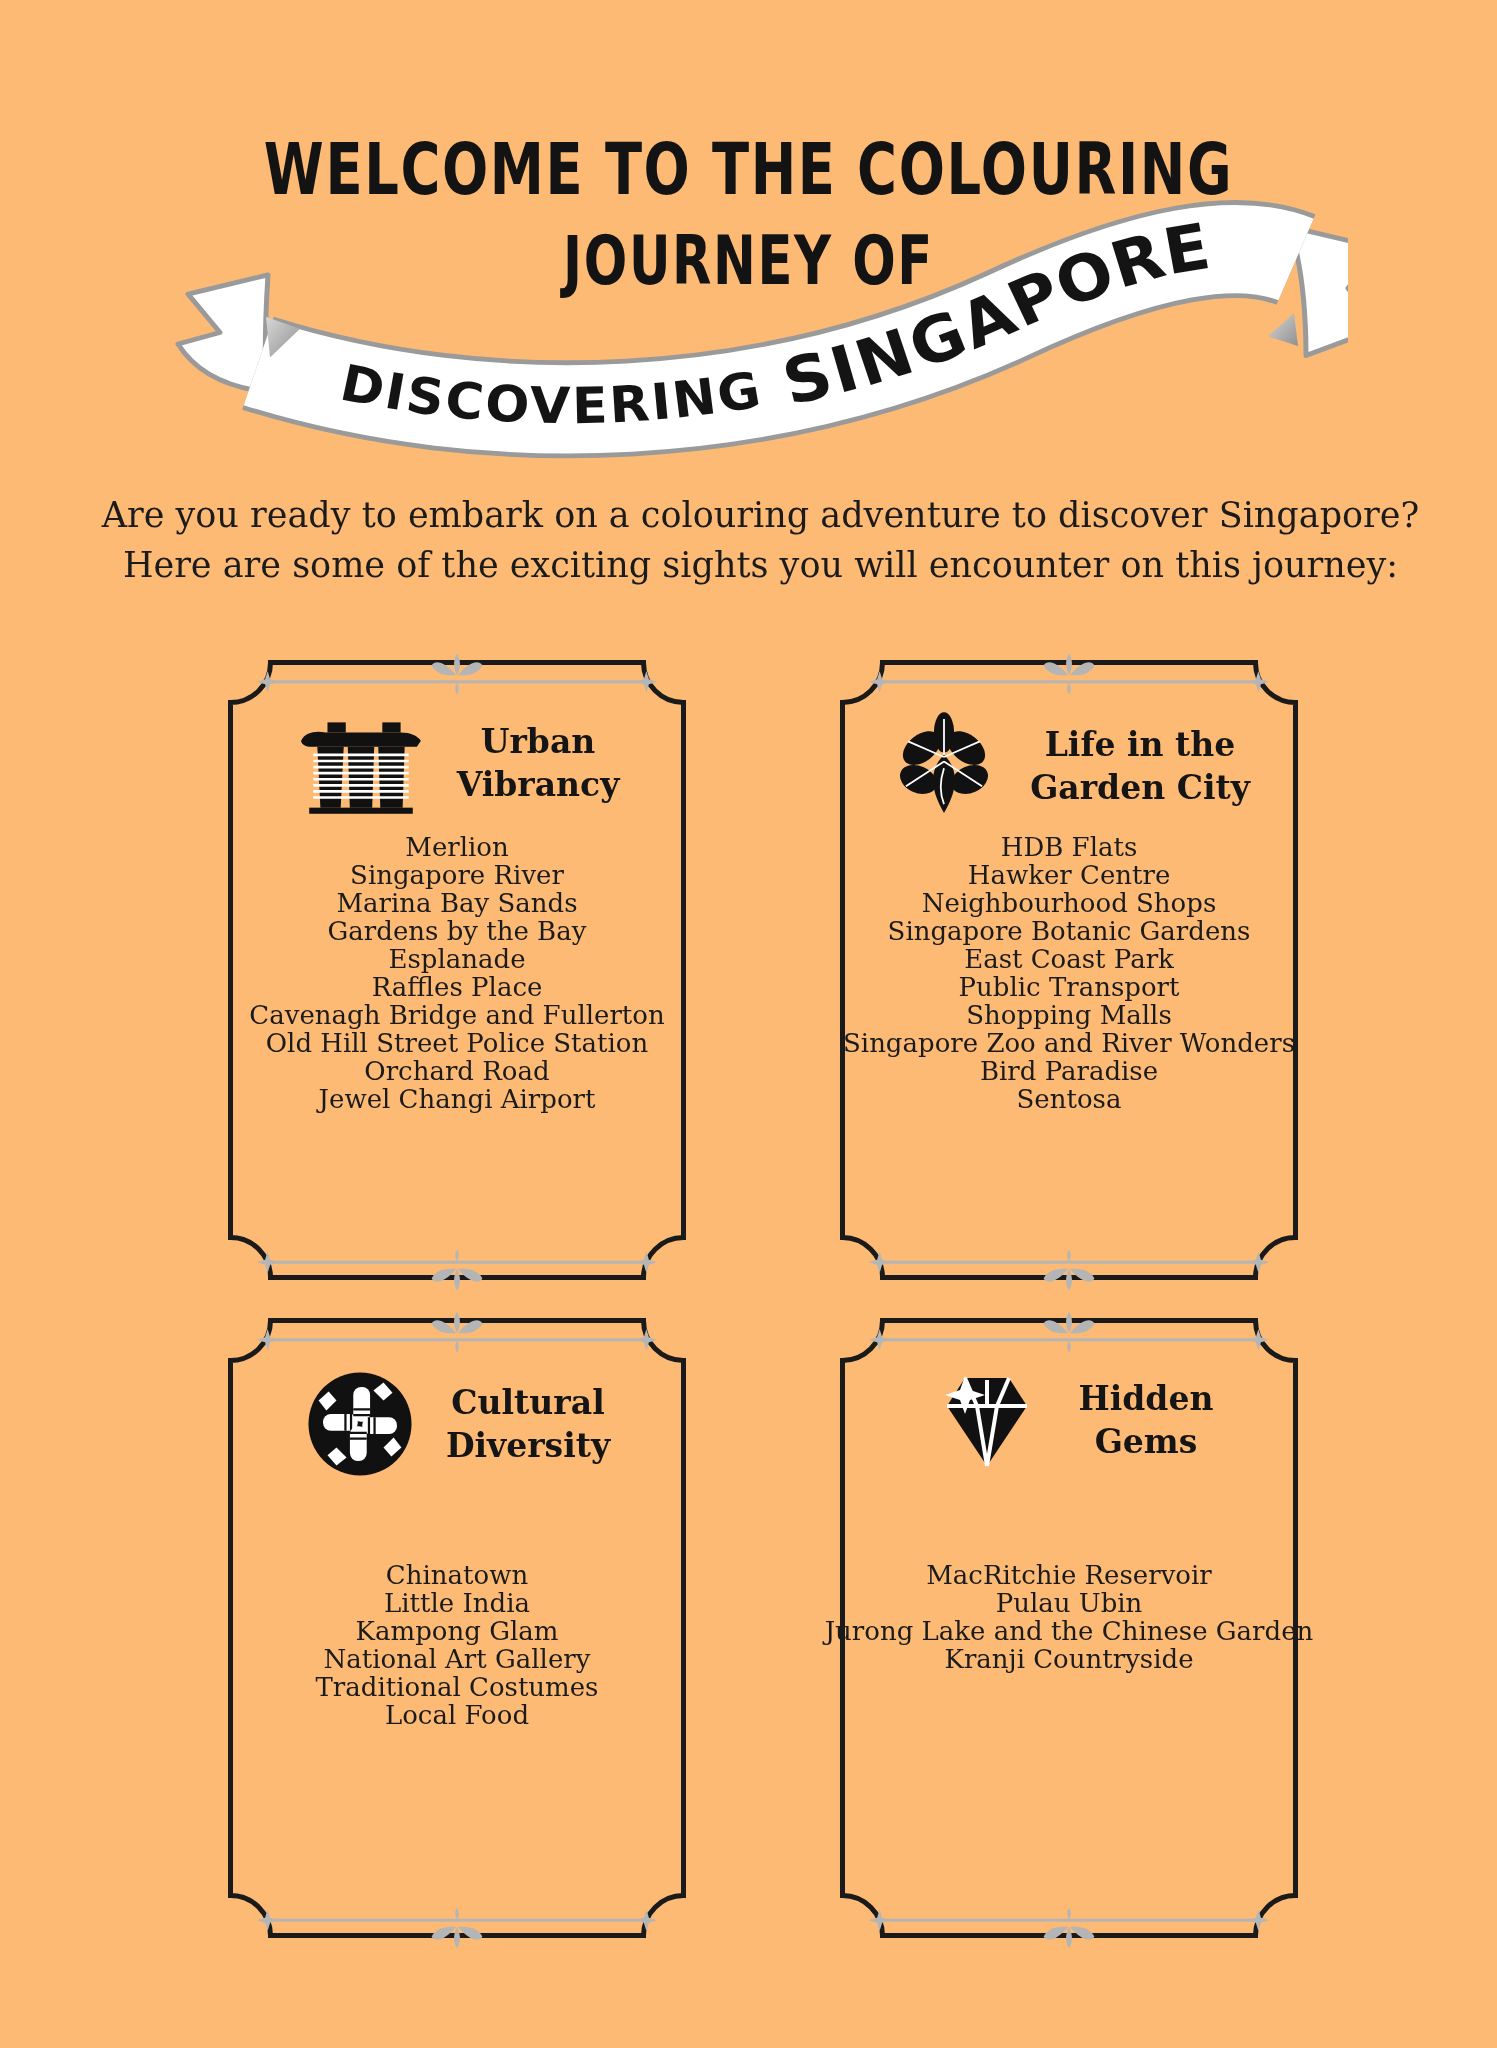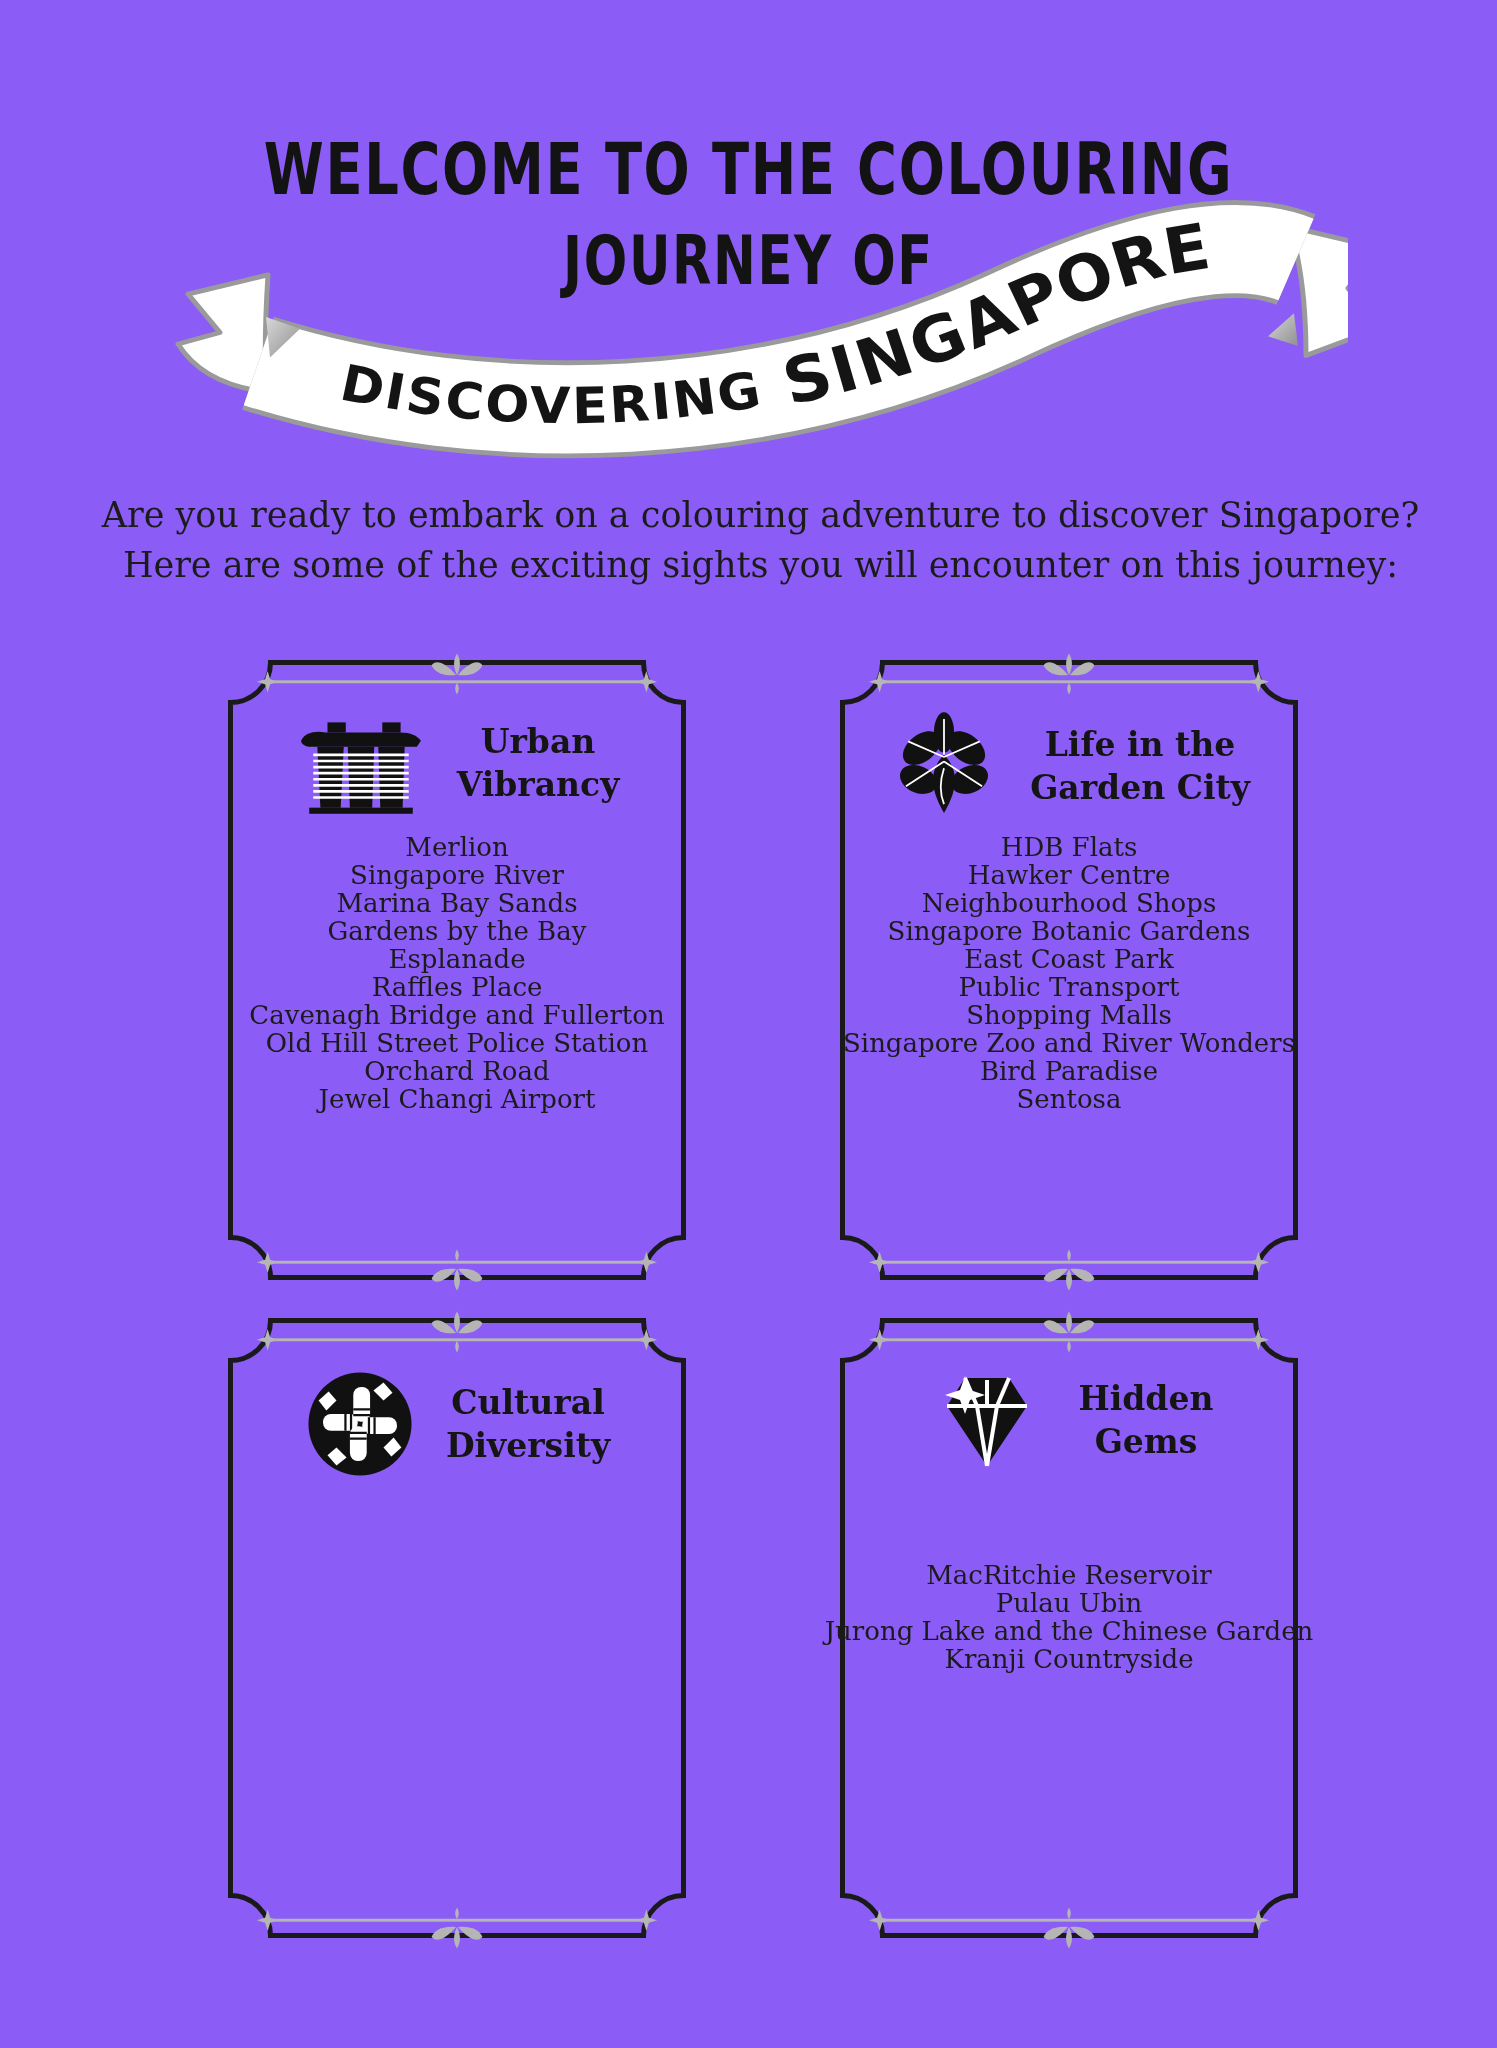--- a/index.html
+++ b/index.html
@@ -1,16 +1,16 @@
 <!DOCTYPE html>
 <html><head>
 <meta charset="utf-8">
 <style>
   html,body{margin:0;padding:0;background:#fff;}
-  .page{position:relative;width:1497px;height:2048px;background:#8b5cf6;overflow:hidden;
+  .page{position:relative;width:1497px;height:2048px;background:#fdba74;overflow:hidden;
         font-family:"DejaVu Serif",serif;color:#1a1a1a;}
 
   
   .headline{position:absolute;left:0;width:100%;text-align:center;
             font-family:"DejaVu Sans",sans-serif;font-weight:800;color:#131313;
             letter-spacing:2px;white-space:nowrap;transform:scale(.80,1.06);transform-origin:50% 50%;}
   .headline.l1{top:130px;font-size:68px;}
   .headline.l2{top:224px;font-size:64px;}
   .ribbon{position:absolute;left:148px;top:200px;width:1200px;height:288px;}
   .ribbon text{font-family:"DejaVu Sans",sans-serif;font-weight:800;fill:#141414;letter-spacing:2px;}
@@ -216,20 +216,28 @@
         <use href="#hand-unit"></use>
         <use href="#hand-unit" transform="rotate(90 50 50)"></use>
         <use href="#hand-unit" transform="rotate(180 50 50)"></use>
         <use href="#hand-unit" transform="rotate(270 50 50)"></use>
       </svg>
       <h2 class="card-title">
         <span>Cultural</span><br>
         <span>Diversity</span>
       </h2>
     </div>
+    <div class="card-list">
+        <div class="place">Chinatown</div>
+        <div class="place">Little India</div>
+        <div class="place">Kampong Glam</div>
+        <div class="place">National Art Gallery</div>
+        <div class="place">Traditional Costumes</div>
+        <div class="place">Local Food</div>
+      </div>
     <svg class="divider bottom" viewBox="0 0 420 46">
         <use href="#orn-divider"></use>
       </svg>
   </section>
 
   <section class="card r2 c4">
     <svg class="border" viewBox="0 0 458 620">
       <use href="#ticket" fill="none" stroke="#1a1a1a" stroke-width="5"></use>
     </svg>
     <svg class="divider top" viewBox="0 0 420 46">

